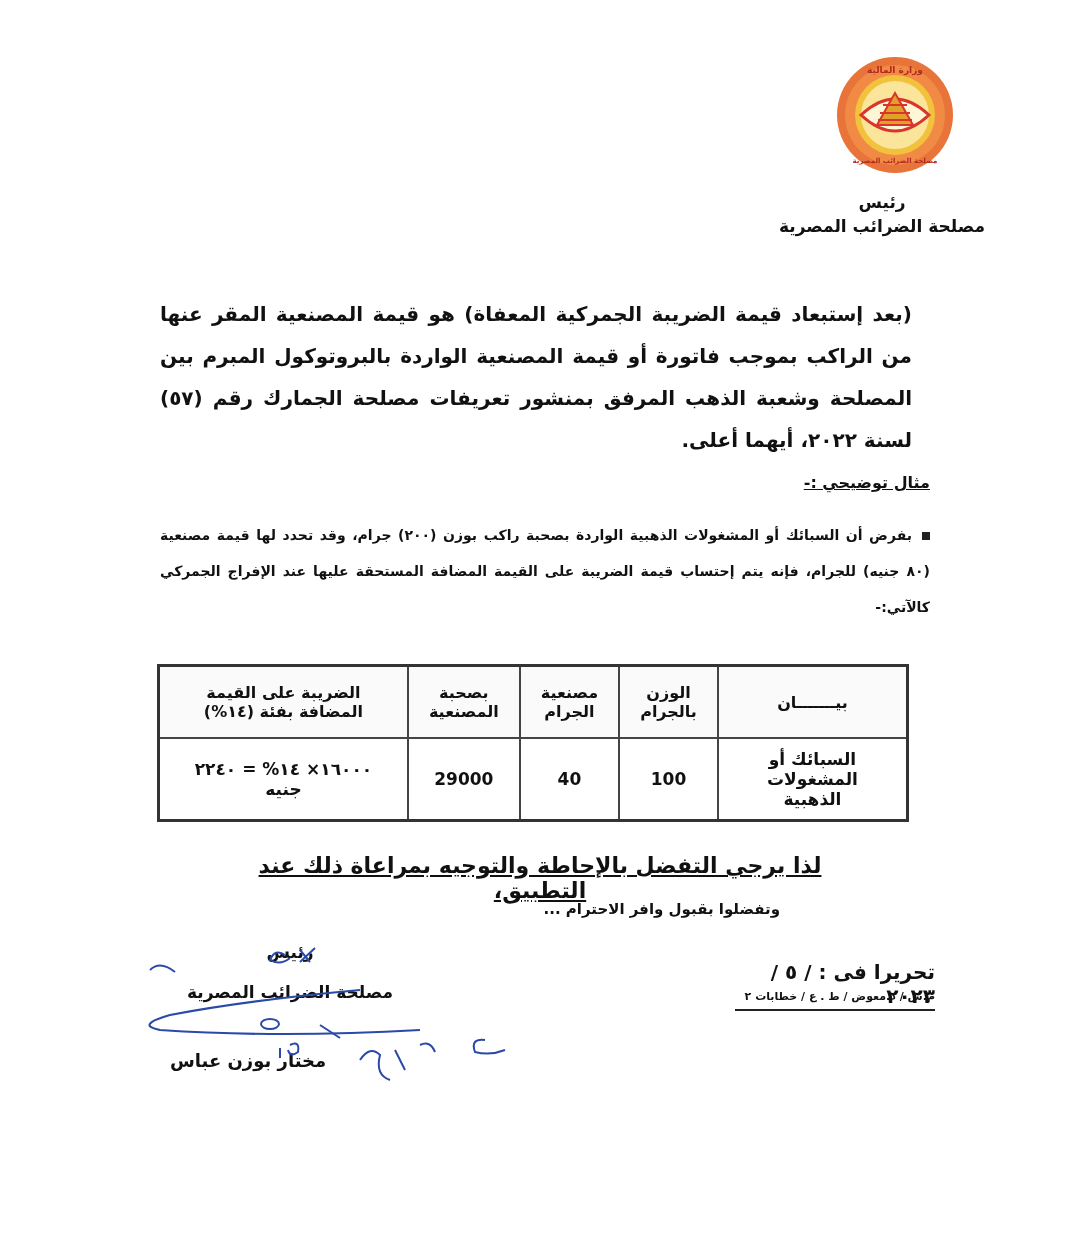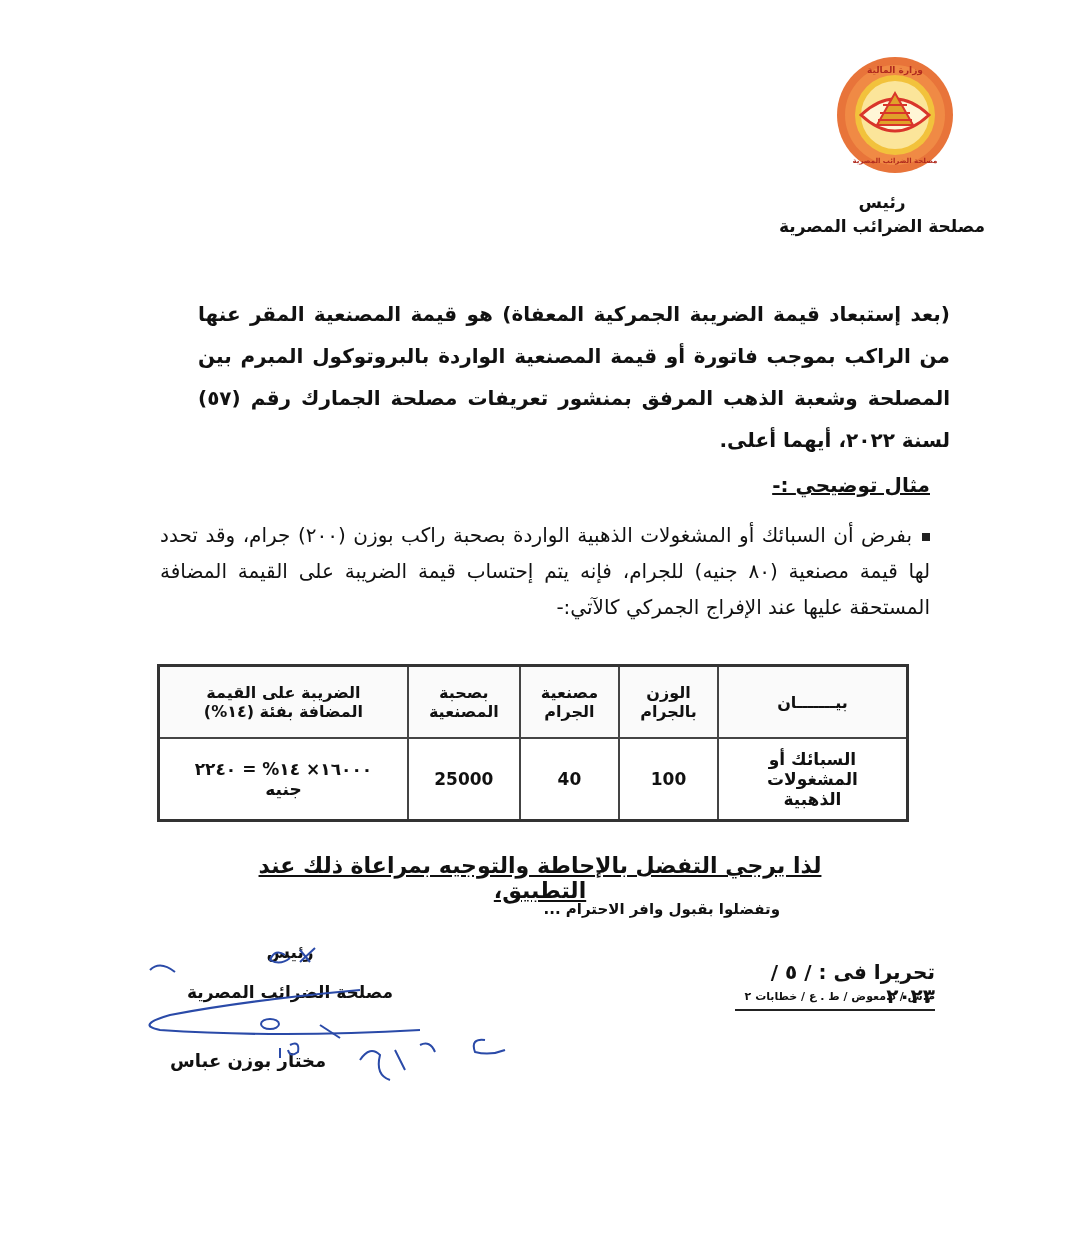--- a/index.html
+++ b/index.html
@@ -5,26 +5,26 @@
   html, body { margin:0; padding:0; }
   body {
     width:1080px; height:1255px; background:#ffffff; position:relative; overflow:hidden;
     font-family: "DejaVu Sans", sans-serif; color:#111;
   }
   .abs { position:absolute; }
   .logo { left:835px; top:55px; width:120px; height:120px; }
   .org-title { right:95px; top:190px; text-align:center; direction:rtl; font-weight:bold; font-size:17px; line-height:24px; }
   .para {
     left:160px; width:752px; direction:rtl; text-align:justify; text-align-last:right;
-    font-weight:bold; font-size:20px; line-height:42px;margin-left:38px;
+    font-weight:bold; font-size:20px; line-height:42px;
   }
   .p1 { top:293px; }
-  .example-heading { right:150px; top:473px; direction:rtl; font-weight:bold; font-size:20px;text-decoration:underline; }
+  .example-heading { right:150px; top:473px; direction:rtl; font-weight:bold; font-size:16px;text-decoration:underline; }
   .example-heading .u { text-decoration:underline; }
-  .bullet-para { top:517px; left:160px; width:770px; direction:rtl; text-align:justify; text-align-last:right; font-weight:normal; font-size:20px; line-height:36px; }
+  .bullet-para { top:517px; left:160px; width:770px; direction:rtl; text-align:justify; text-align-last:right; font-weight:bold; font-size:14px; line-height:36px; }
   .bullet-mark { display:inline-block; width:8px; height:8px; background:#222; margin-left:10px; vertical-align:middle; }
   table.calc {
     position:absolute; left:157px; top:664px; width:752px; border-collapse:collapse; direction:rtl;
     border:3px solid #333;
   }
   table.calc td, table.calc th {
     border:2px solid #444; text-align:center; font-weight:bold; font-size:16px; padding:4px 20px;
   }
   table.calc th { height:62px; background:#fafafa; }
   table.calc td { height:72px; font-size:17px;text-align:center; }
@@ -79,21 +79,21 @@
       <th style="width:13%">مصنعية الجرام</th>
       <th style="width:13%">بصحبة المصنعية</th>
       <th style="width:35%">الضريبة على القيمة المضافة بفئة (١٤%)</th>
     </tr>
   </thead>
   <tbody>
     <tr>
       <td>السبائك أو المشغولات الذهبية</td>
       <td>100</td>
       <td>40</td>
-      <td>25000</td>
+      <td>29000</td>
       <td>١٦٠٠٠× ١٤% = ٢٢٤٠ جنيه</td>
     </tr>
   </tbody>
 </table>
 
 <div class="abs closing">
   <span class="u">لذا يرجي التفضل بالإحاطة والتوجيه بمراعاة ذلك عند التطبيق،</span>
 </div>
 <div class="abs regards">وتفضلوا بقبول وافر الاحترام ...</div>
 

